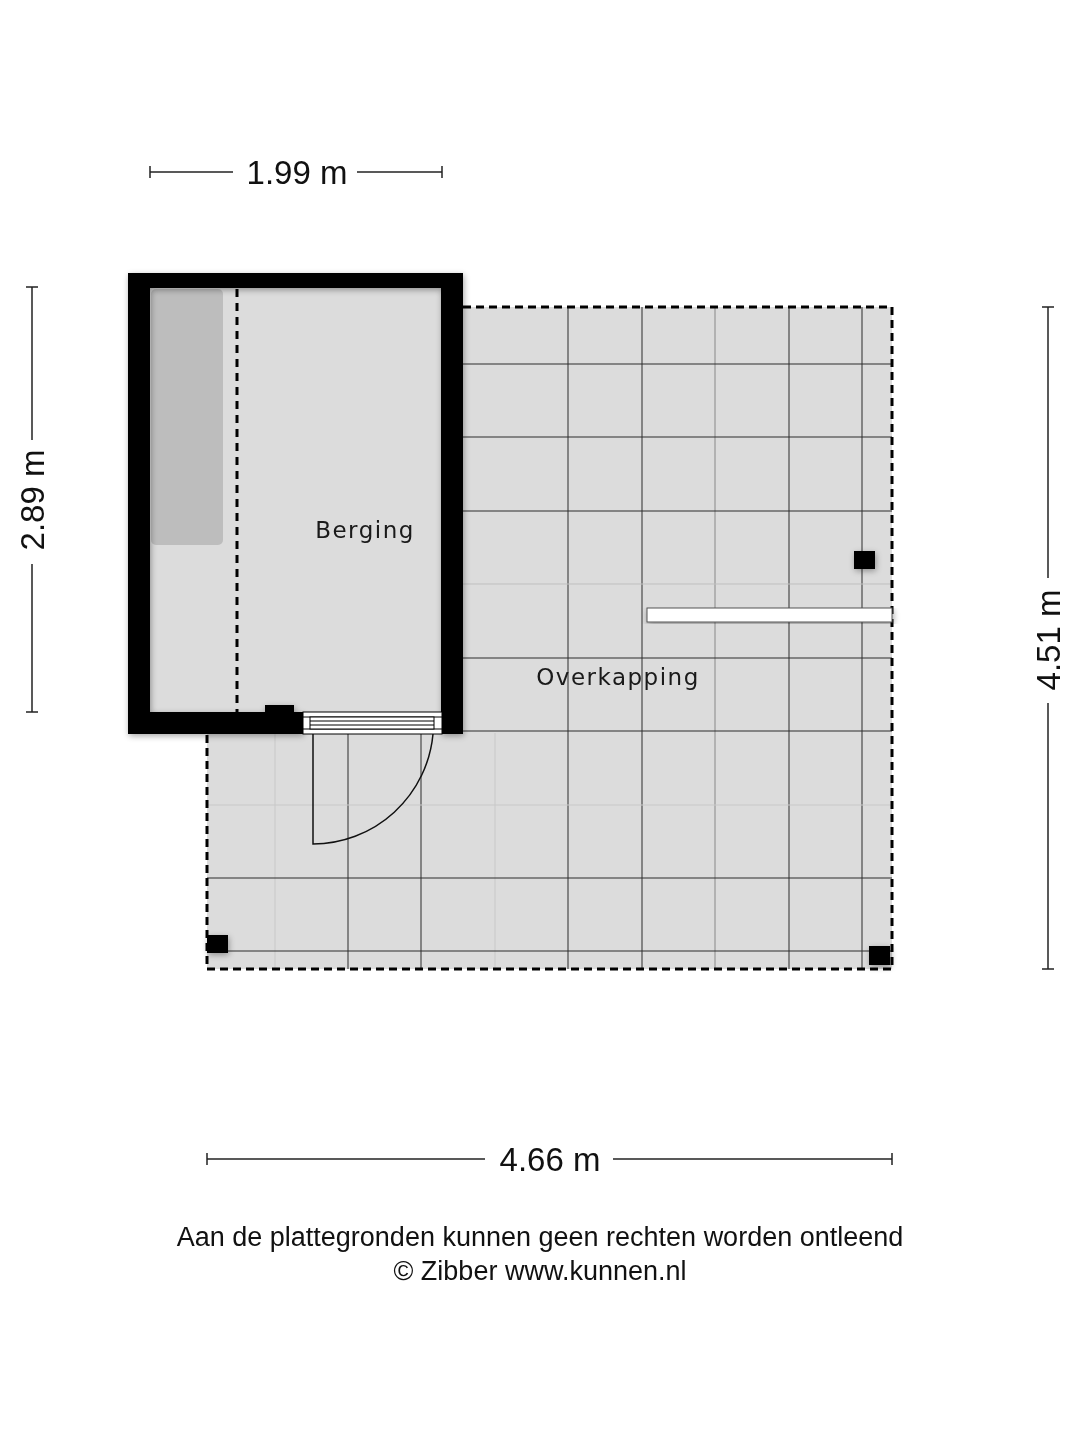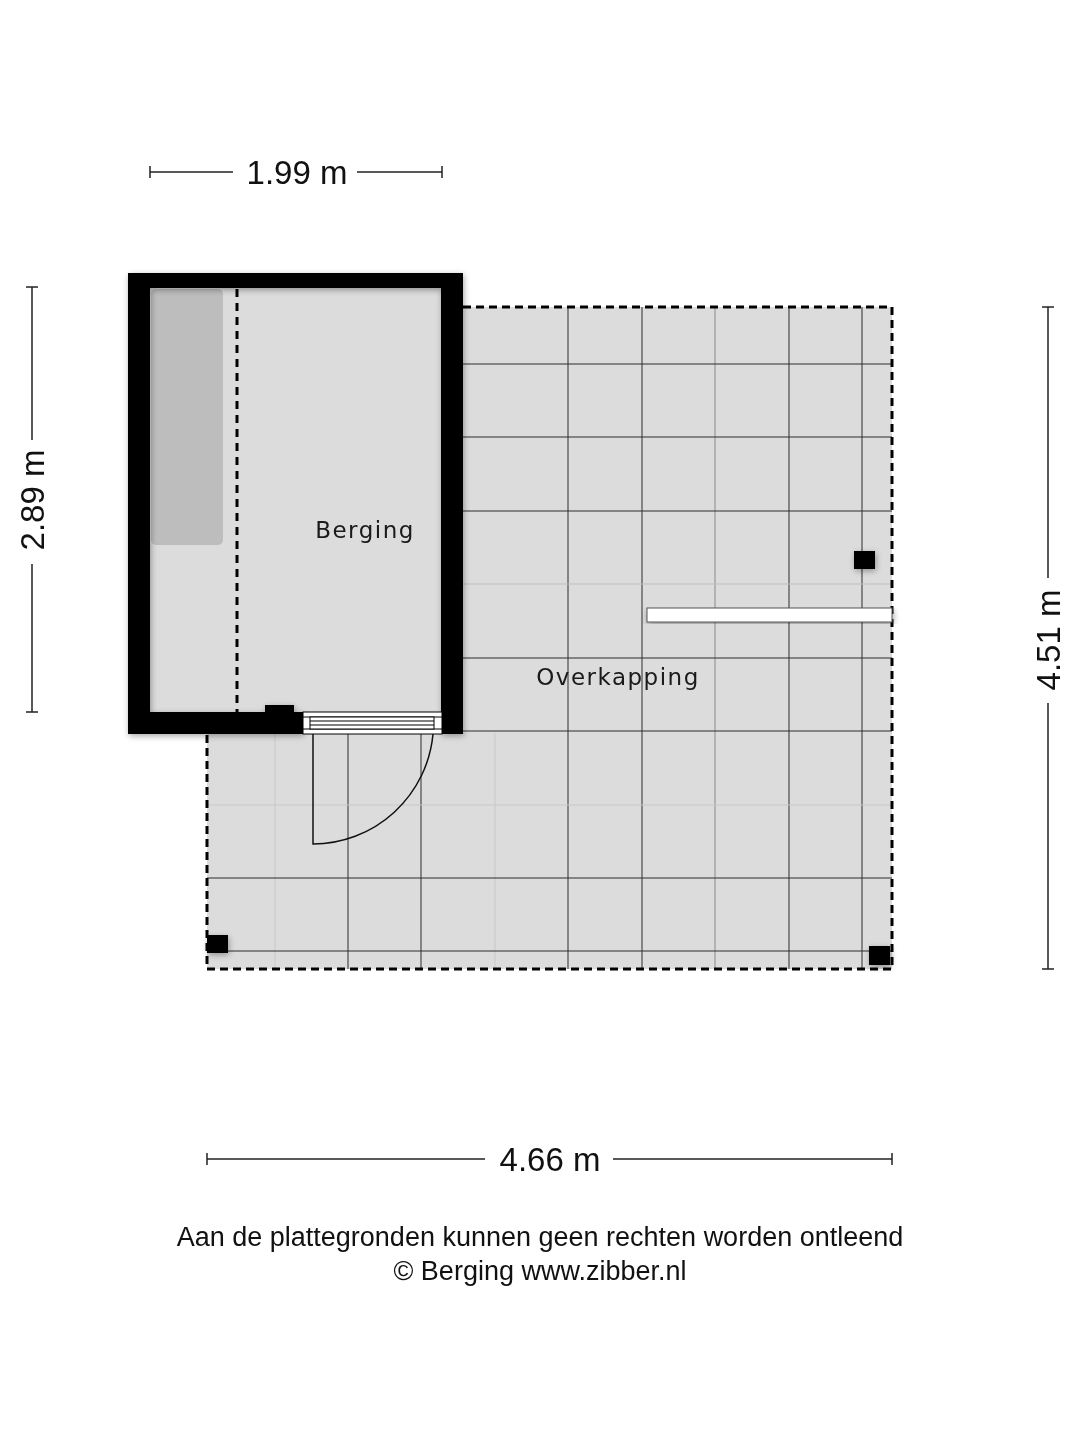--- a/index.html
+++ b/index.html
@@ -119,13 +119,13 @@
   <g stroke="#222" stroke-width="1.5">
     <line x1="207" y1="1159" x2="485" y2="1159"></line>
     <line x1="207" y1="1153" x2="207" y2="1165"></line>
     <line x1="613" y1="1159" x2="892" y2="1159"></line>
     <line x1="892" y1="1153" x2="892" y2="1165"></line>
   </g>
   <text class="dimtext" x="550" y="1171" text-anchor="middle">4.66 m</text>
 </svg>
 
 <div class="disclaimer" style="top:1222px;">Aan de plattegronden kunnen geen rechten worden ontleend</div>
-<div class="disclaimer" style="top:1256px;">© Berging www.zibber.nl</div>
+<div class="disclaimer" style="top:1256px;">© Zibber www.kunnen.nl</div>
 
 </body></html>

